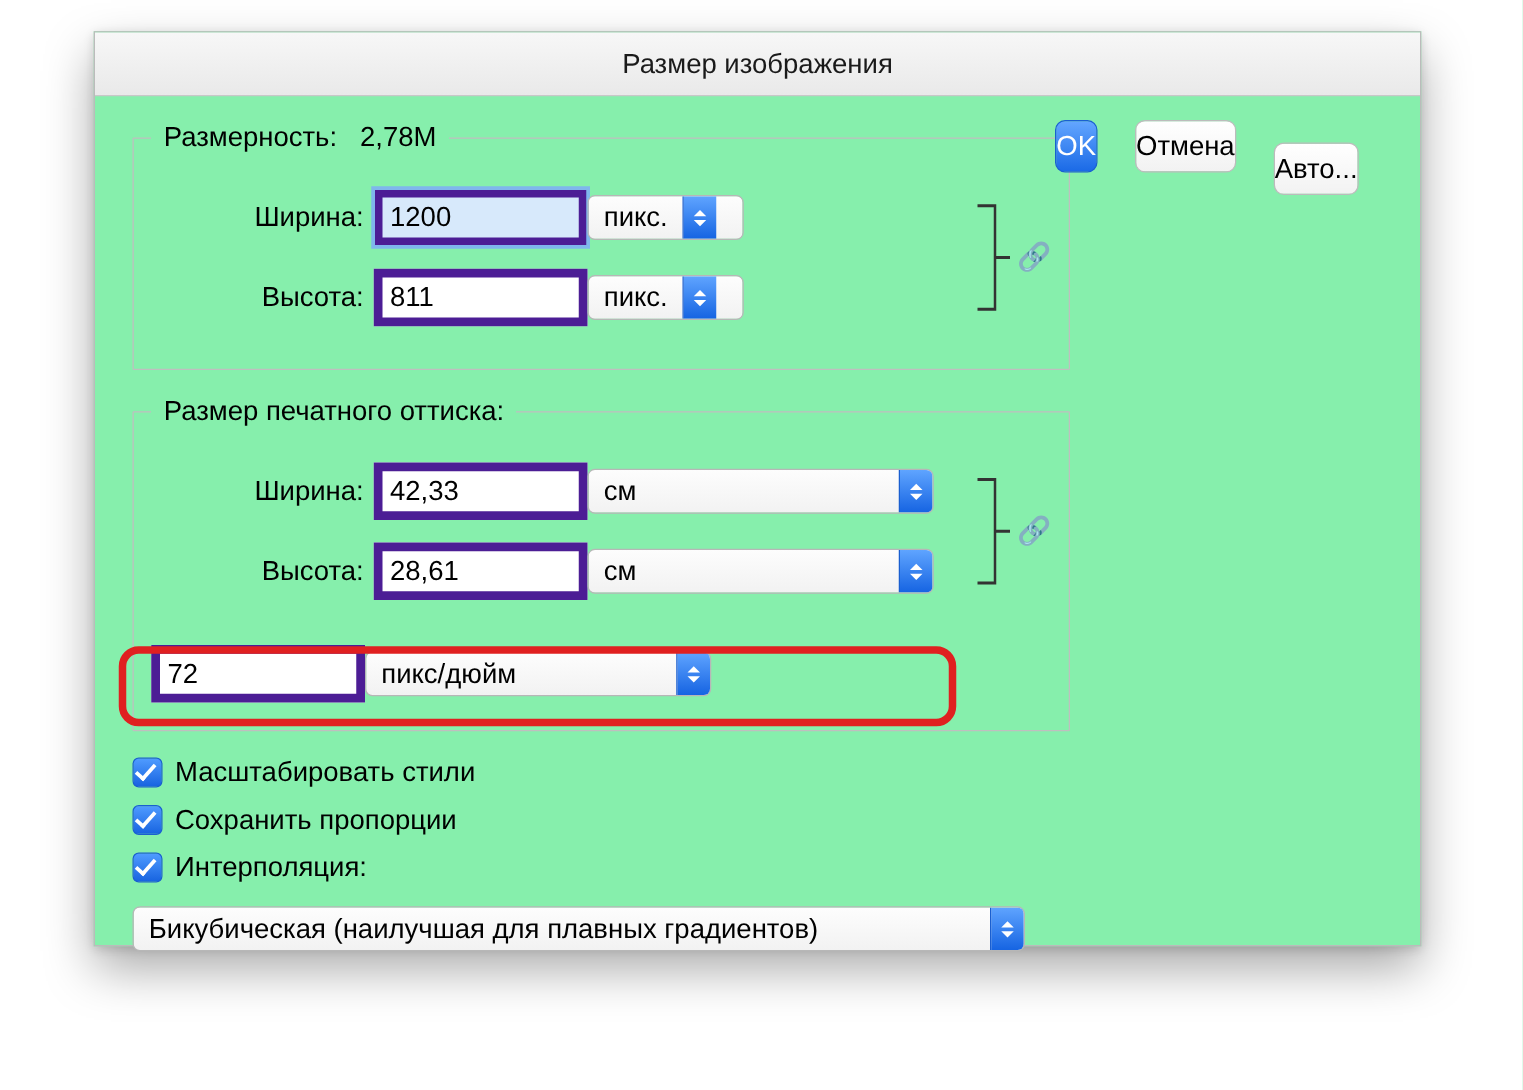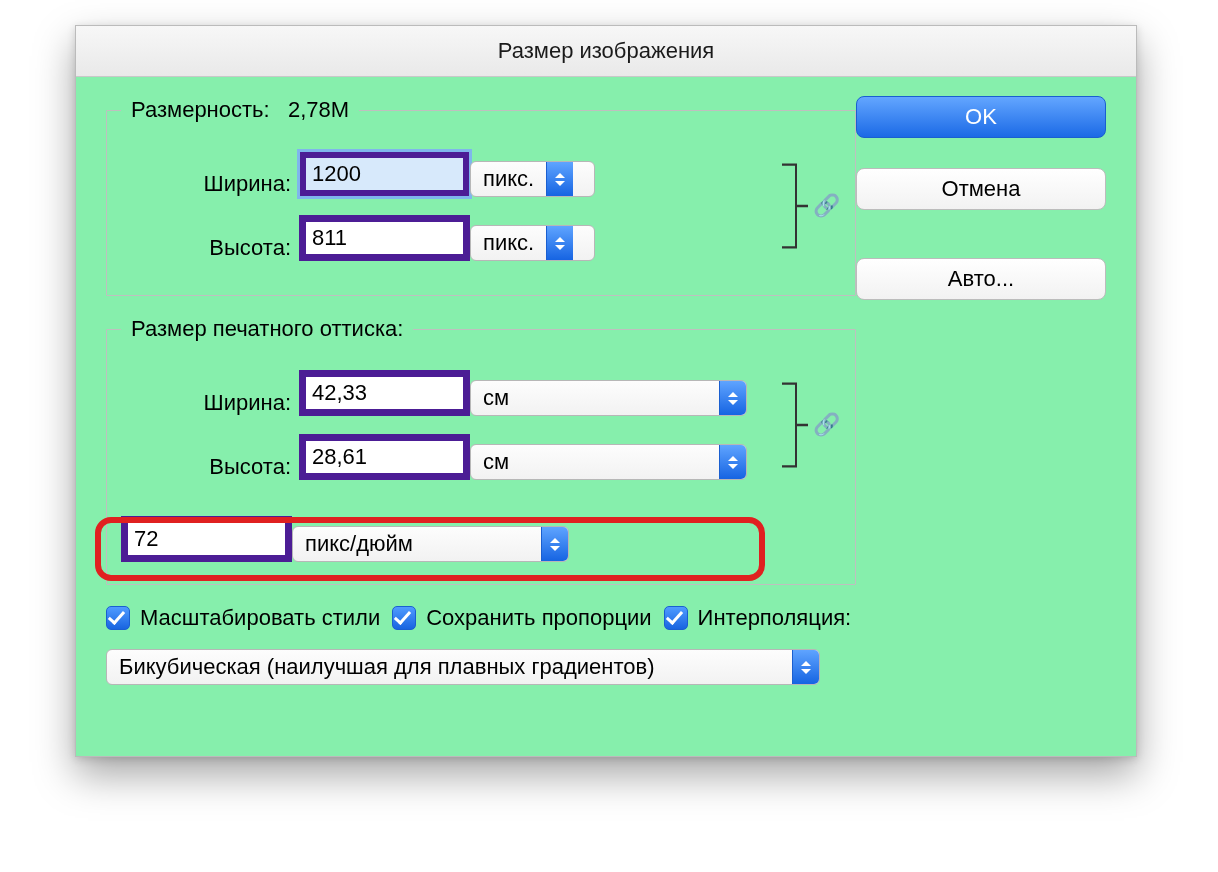--- a/index.html
+++ b/index.html
@@ -41,21 +41,21 @@
     margin: 0 0 20px 0;
     padding: 10px 14px 16px 14px;
   }
   fieldset legend {
     padding: 0 10px;
     font-size: 22px;
     font-weight: 400;
   }
   .row {
     display: flex;
-    align-items: flex-end;
+    align-items: center;
     margin: 18px 0;
   }
   .lbl {
     width: 170px;
     text-align: right;
     padding-right: 8px;
     font-size: 22px;
   }
   input.text {
     height: 28px;
@@ -141,24 +141,24 @@
   .highlight {
     position: absolute;
     border: 6px solid #e02020;
     border-radius: 16px;
     pointer-events: none;
   }
 
   .sidebar {
     position: absolute;
     top: 70px;
-    right: 30px;
+    right: 42px;
     width: 250px;
     display: flex;
-    flex-direction: column;
+    flex-direction: row;
     gap: 30px;
   }
   .btn {
     height: 40px;
     border-radius: 8px;
     border: 1px solid #bcbcbc;
     background: linear-gradient(#ffffff, #f2f2f2);
     font-size: 22px;
     display: flex;
     align-items: center;
@@ -166,21 +166,21 @@
     cursor: default;
   }
   .btn.primary {
     color: #fff;
     border: 1px solid #1a5fd0;
     background: linear-gradient(#63a6ff, #1b6ae6);
   }
 
   .checks {
     display: flex;
-    flex-direction: row;
+    flex-direction: column;
     gap: 12px;
   }
   .check {
     display: flex;
     align-items: center;
     gap: 10px;
     font-size: 22px;
   }
   .cb {
     width: 22px;

